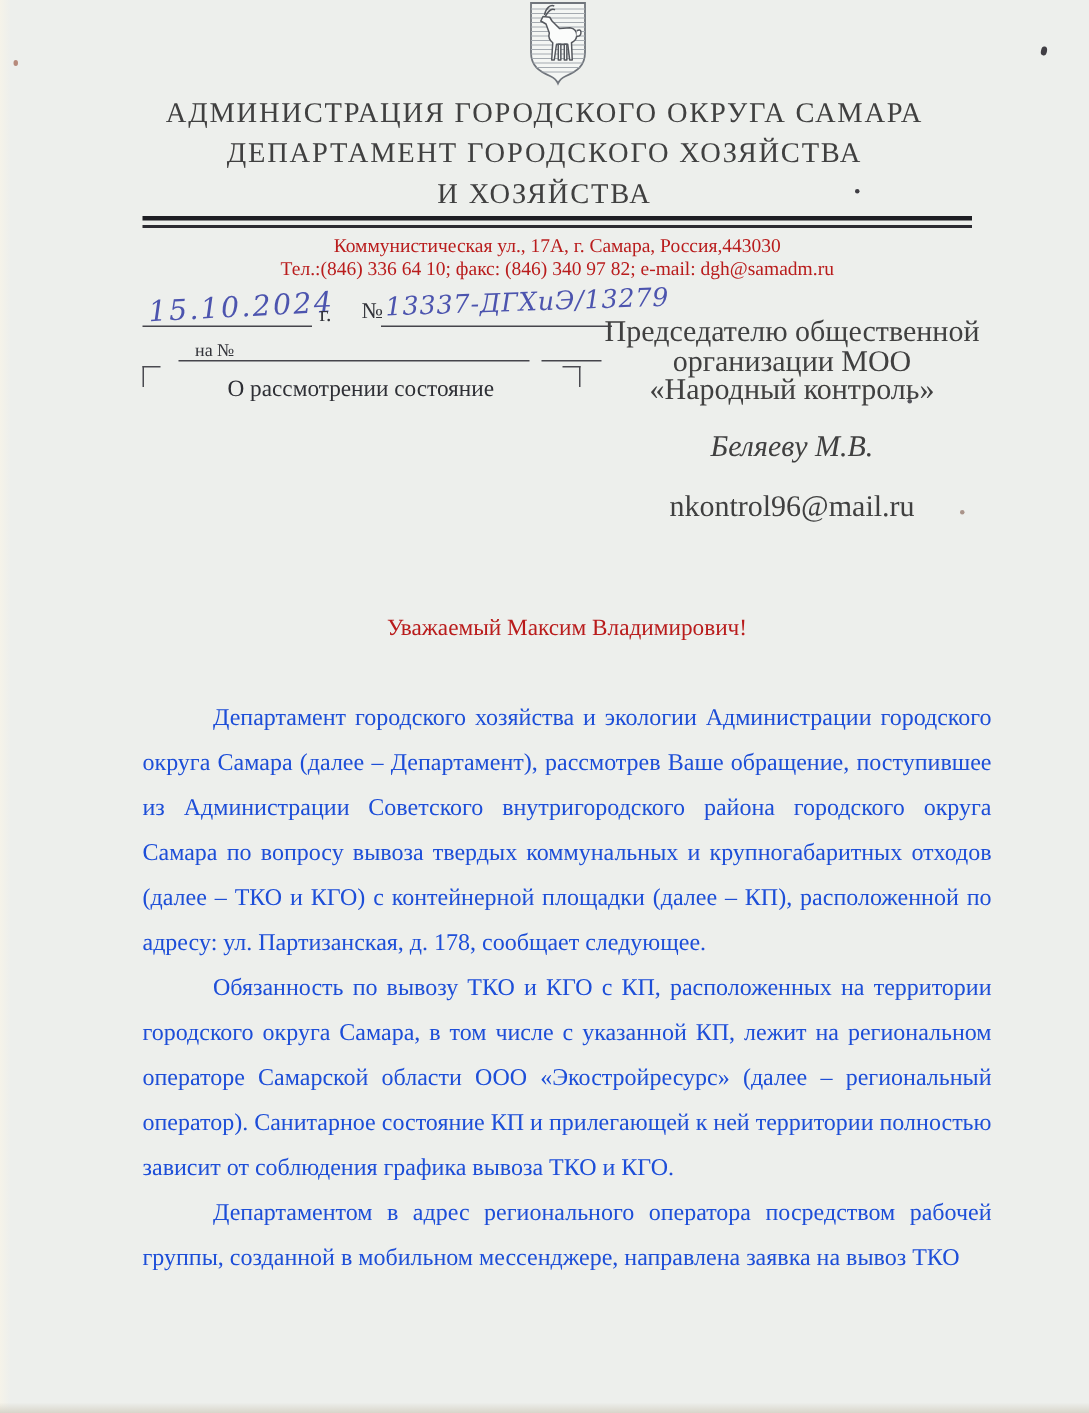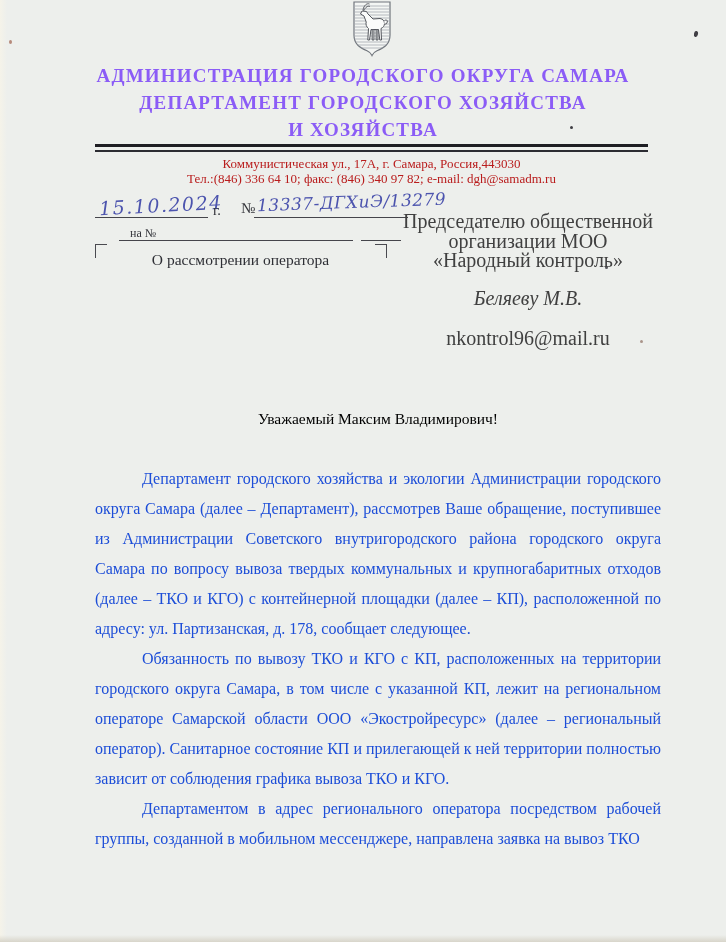--- a/index.html
+++ b/index.html
@@ -22,21 +22,21 @@
   .speck-1 { left:694px; top:31px;  width:4px; height:6px; background:#413f45; border-radius:45% 55% 50% 50%; transform:rotate(14deg); }
   .speck-2 { left:605px; top:266px; width:3px; height:3px; background:#55555c; }
   .speck-3 { left:640px; top:340px; width:3px; height:3px; background:#8d6d61; opacity:.7; }
   .speck-4 { left:9px;   top:40px;  width:3px; height:4px; background:#a8705f; opacity:.8; }
   .speck-5 { left:570px; top:126px; width:3px; height:3px; background:#3f3e44; }
 
   .coat { position:absolute; left:351px; top:0; }
 
   .org-block {
     position:absolute; left:48px; top:62px; width:630px;
-    text-align:center; font-weight:bold; color:#8b5cf6;
+    text-align:center; font-weight:normal; color:#404040;
     font-size:19px; line-height:27px; letter-spacing:1.2px;
   }
   .rule-top { position:absolute; left:95px; top:144px; width:553px; height:0;
               border-top:3.5px solid #1e1e23; }
   .rule-bot { position:absolute; left:95px; top:150px; width:553px; height:0;
               border-top:2px solid #2c2c32; }
 
   .address-block {
     position:absolute; left:95px; top:156px; width:553px;
     text-align:center; font-size:13px; line-height:15px; color:#b91c1c;
@@ -63,21 +63,21 @@
 
   .recipient {
     position:absolute; left:393px; top:212px; width:270px;
     text-align:center; font-size:20px; line-height:19.5px; color:#404040;
   }
   .recipient .name  { margin-top:18px;font-style:italic; }
   .recipient .email { margin-top:21px; }
 
   .salutation {
     position:absolute; left:95px; top:410px; width:566px;
-    text-align:center; font-size:15.5px; color:#000000;
+    text-align:center; font-size:15.5px; color:#b91c1c;
   }
 
   .body-text {
     position:absolute; left:95px; top:464px; width:566px;
     font-size:16px; line-height:30px; text-align:justify; color:#1d4ed8;
   }
   .body-text p { margin:0; text-indent:47px; }
 </style>
 </head>
 <body>
@@ -132,21 +132,21 @@
   <span class="number-sign">№</span>
   <span class="hw hw-number">13337-ДГХиЭ/13279</span>
   <div class="u-line u-number"></div>
 
   <span class="reply-label">на №</span>
   <div class="u-line u-reply-a"></div>
   <div class="u-line u-reply-b"></div>
 
   <div class="bracket bracket-left"></div>
   <div class="bracket bracket-right"></div>
-  <div class="subject">О рассмотрении оператора</div>
+  <div class="subject">О рассмотрении состояние</div>
 
   <div class="recipient">
     <div>Председателю общественной</div>
     <div>организации МОО</div>
     <div>«Народный контроль»</div>
     <div class="name">Беляеву М.В.</div>
     <div class="email">nkontrol96@mail.ru</div>
   </div>
 
   <div class="salutation">Уважаемый Максим Владимирович!</div>

